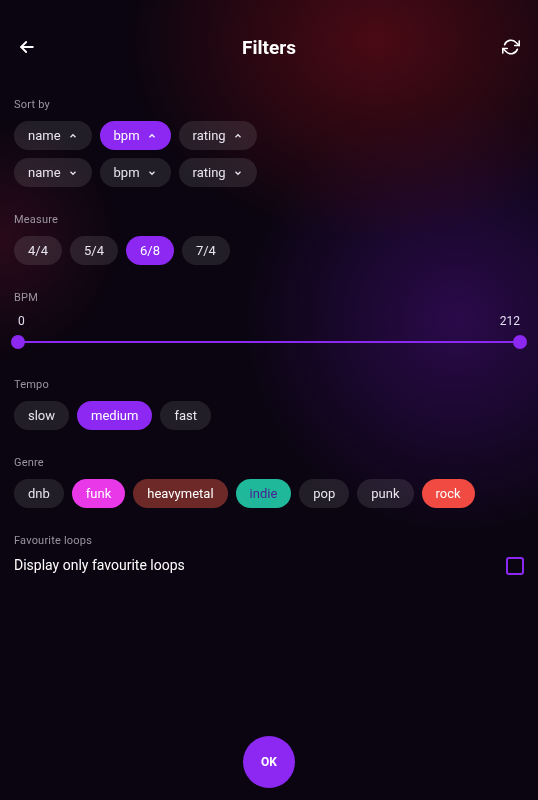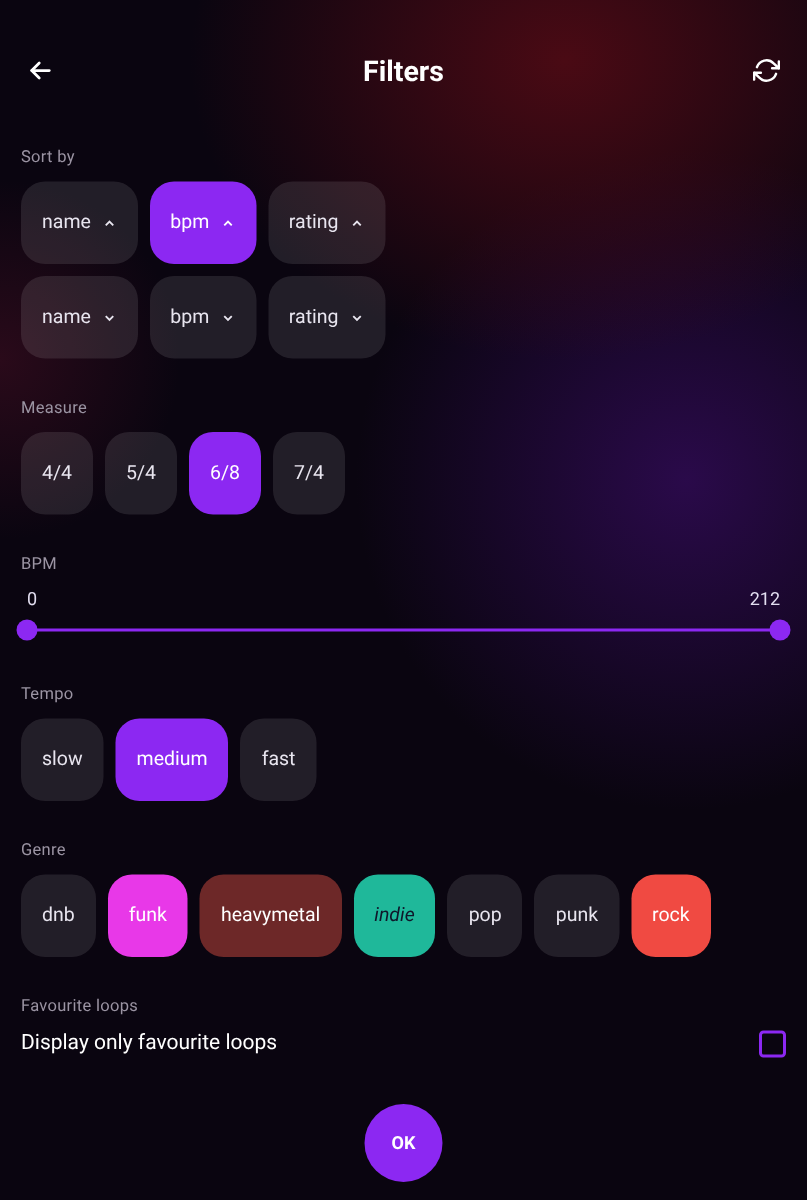--- a/index.html
+++ b/index.html
@@ -19,39 +19,39 @@
 .icon-btn { width: 22px; height: 22px; display: flex; align-items: center; justify-content: center; cursor: pointer; }
 .content { padding: 0 14px; }
 .section { margin-top: 26px; margin-bottom: 14px; }
 .section-label { font-size: 11px; color: #9b94a3; margin-bottom: 10px; letter-spacing: 0.2px; }
 .pill-row { display: flex; flex-wrap: wrap; gap: 8px; }
 .pill-row + .pill-row { margin-top: 8px; }
 .pill {
   display: inline-flex;
   align-items: center;
   gap: 7px;
-  padding: 20px 14px;
+  padding: 7px 14px;
   background: rgba(255,255,255,0.10);
   border-radius: 16px;
   font-size: 13px;
   cursor: pointer;
   color: #e8e5ef;
 }
 .pill.active { background: #8c28f2; color: #fff; }
 .pill .chev { display: inline-flex; align-items: center; }
 .slider-wrap { margin-top: 8px; padding: 0 4px; }
 .slider-vals { display: flex; justify-content: space-between; font-size: 12px; color: #e2def0; margin-bottom: 4px; }
 .slider-track { position: relative; height: 20px; display: flex; align-items: center; }
 .slider-line { position: absolute; left: 0; right: 0; height: 2px; background: #8c28f2; top: 50%; transform: translateY(-50%); }
 .slider-thumb { position: absolute; width: 14px; height: 14px; border-radius: 50%; background: #8c28f2; top: 50%; transform: translate(-50%, -50%); cursor: pointer; }
 .slider-thumb.left { left: 0%; }
 .slider-thumb.right { left: 100%; }
 .genre-funk { background: #e838e8 !important; color:#fff; }
 .genre-heavymetal { background: #6d2828 !important; color:#fff; }
-.genre-indie { background: #1fb89a !important; color:#0f172a;font-style:italic; }
+.genre-indie { background: #1fb89a !important; color:#4c1d95; }
 .genre-rock { background: #f04a42 !important; color:#fff; }
 .fav-row { display: flex; align-items: flex-start; justify-content: space-between; margin-top: 6px; }
 .fav-label { font-size: 14px; color: #fff; }
 .checkbox { width: 18px; height: 18px; border: 2px solid #8c28f2; border-radius: 3px; cursor: pointer; }
 .ok-btn {
   position: absolute;
   left: 50%;
   bottom: 12px;
   transform: translateX(-50%);
   width: 52px;

